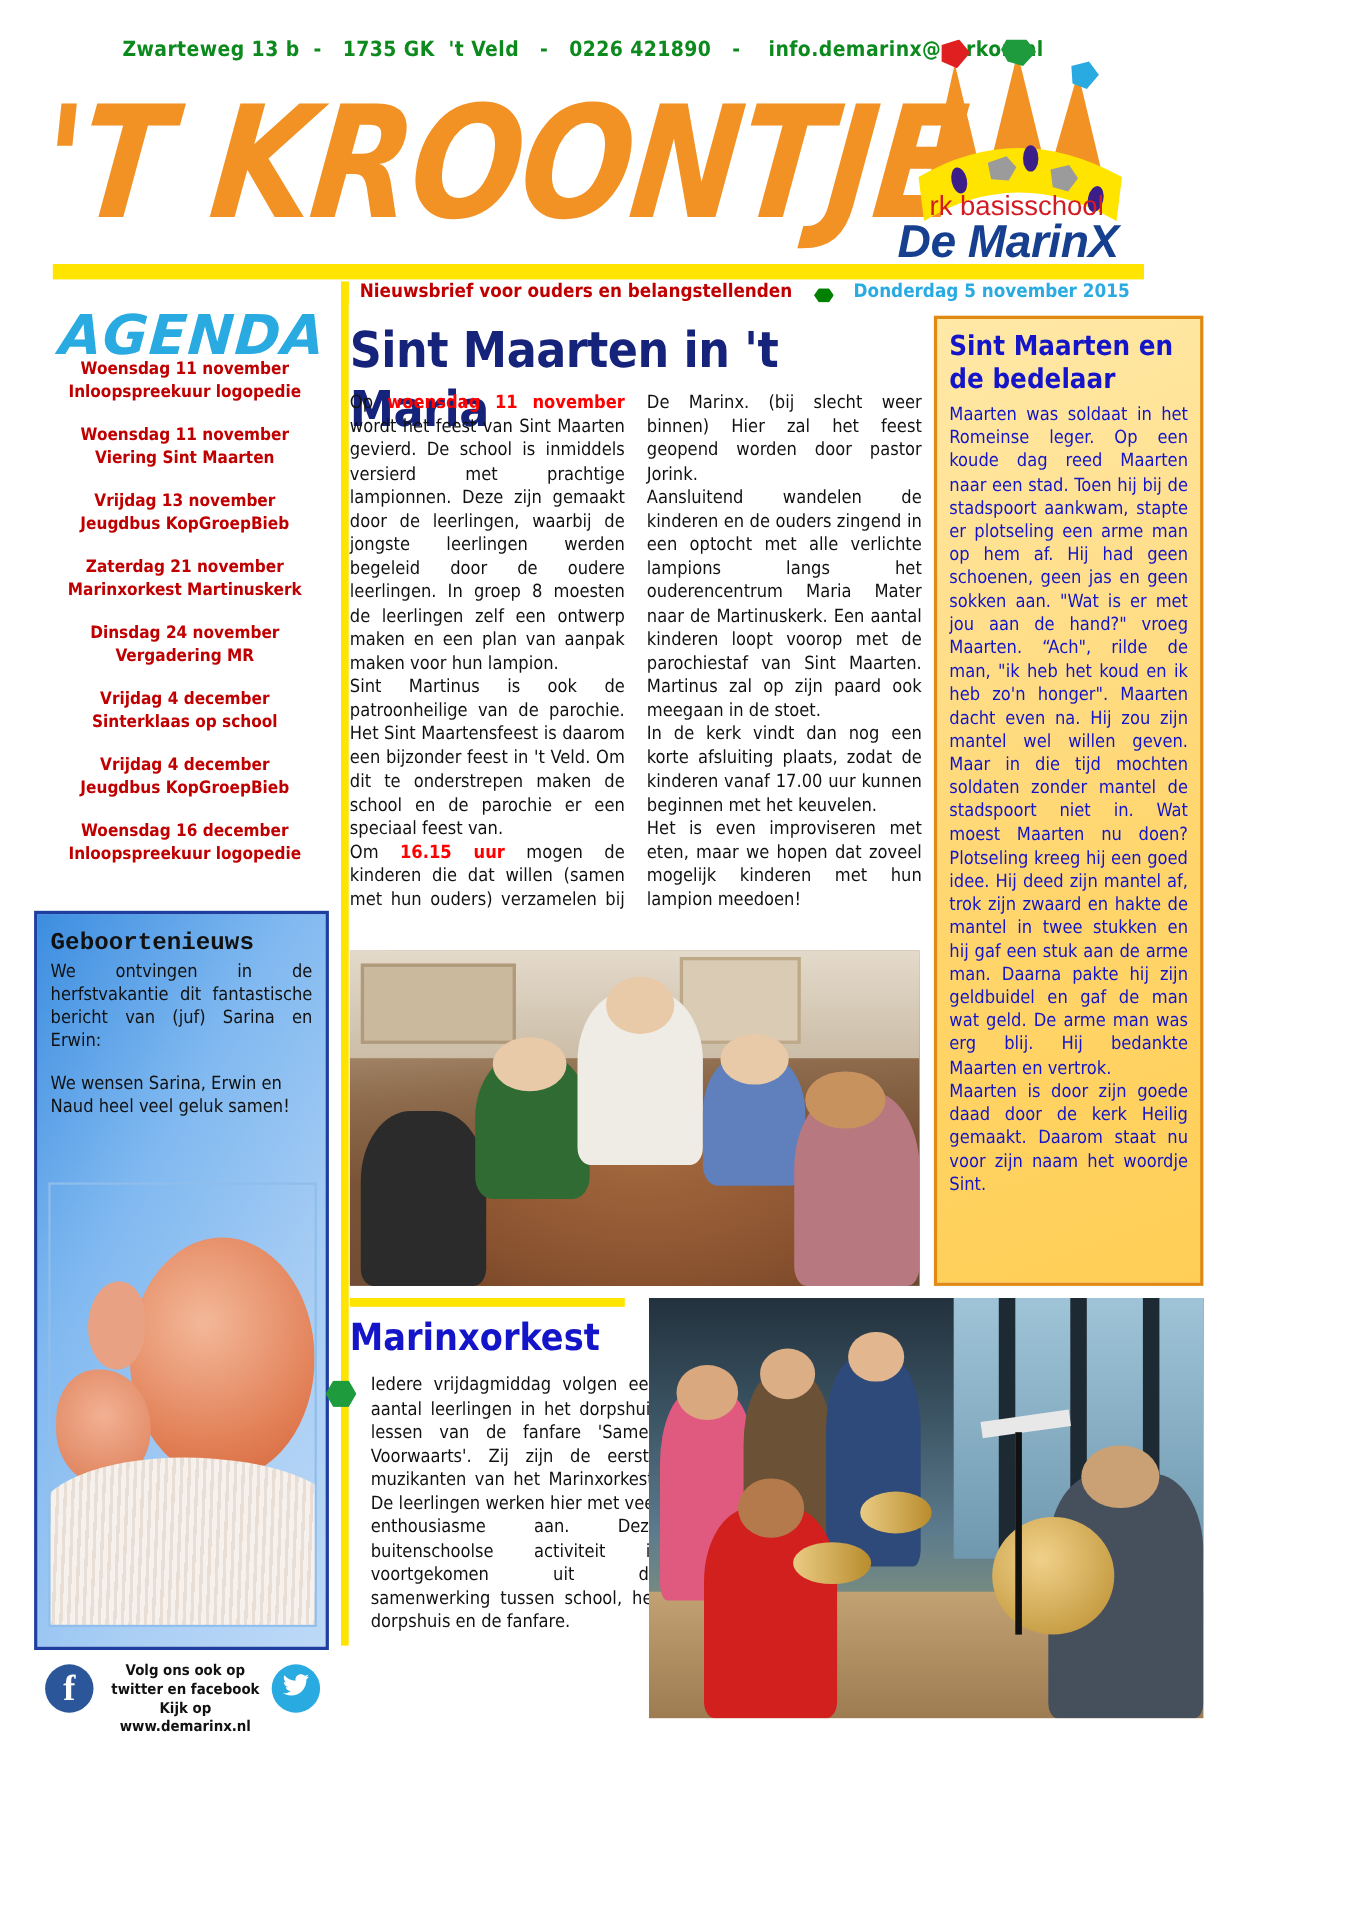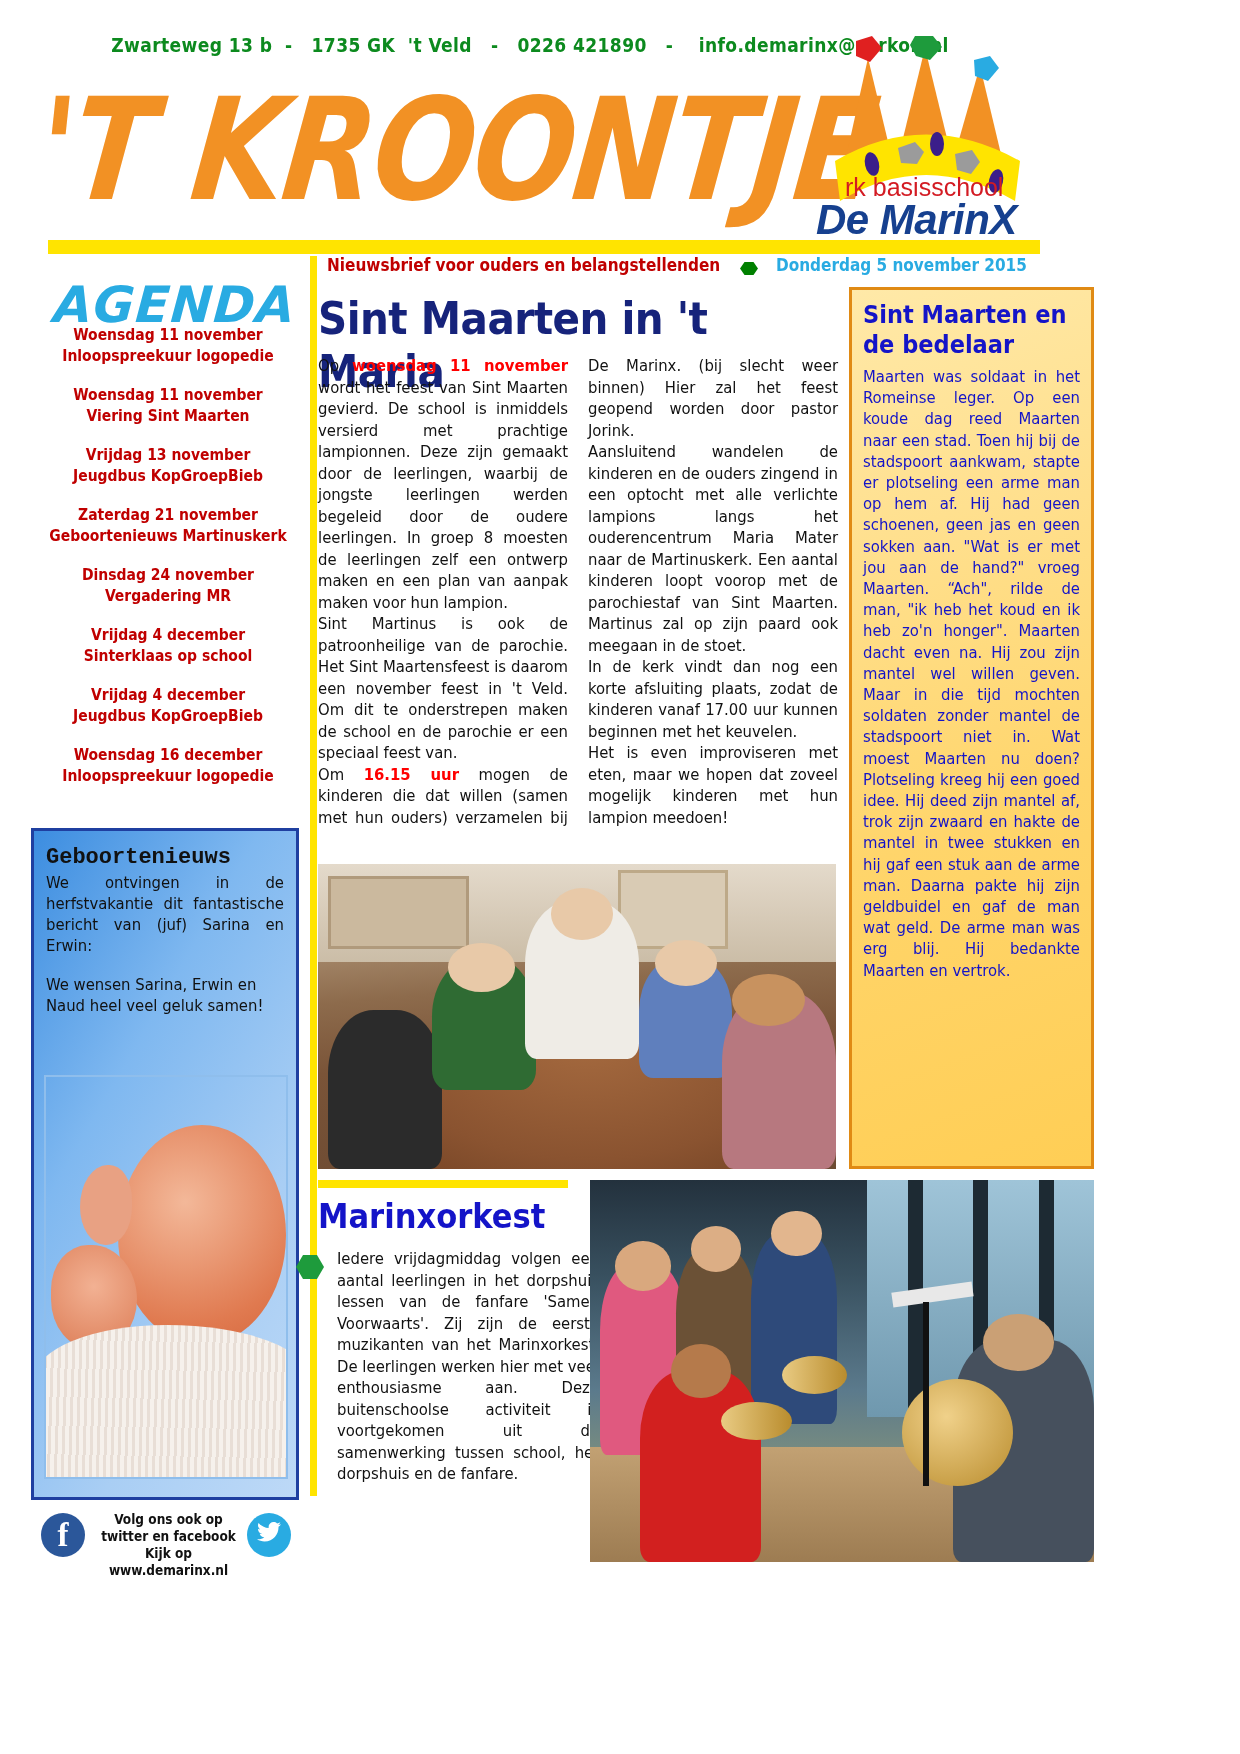--- a/index.html
+++ b/index.html
@@ -307,21 +307,21 @@
     <div class="agenda-item">
       <div>Woensdag 11 november</div>
       <div>Viering Sint Maarten</div>
     </div>
     <div class="agenda-item">
       <div>Vrijdag 13 november</div>
       <div>Jeugdbus KopGroepBieb</div>
     </div>
     <div class="agenda-item">
       <div>Zaterdag 21 november</div>
-      <div>Geboortenieuws Martinuskerk</div>
+      <div>Marinxorkest Martinuskerk</div>
     </div>
     <div class="agenda-item">
       <div>Dinsdag 24 november</div>
       <div>Vergadering MR</div>
     </div>
     <div class="agenda-item">
       <div>Vrijdag 4 december</div>
       <div>Sinterklaas op school</div>
     </div>
     <div class="agenda-item">
@@ -362,21 +362,21 @@
     <div class="txt">
       <div>Volg ons ook op</div>
       <div>twitter en facebook</div>
       <div>Kijk op www.demarinx.nl</div>
     </div>
   </div>
 
   <div class="art-title">Sint Maarten in 't Maria</div>
   <div class="art-cols">
     <p><span>Op </span><span class="hl">woensdag 11 november</span><span> wordt het feest van Sint Maarten gevierd. De school is inmiddels versierd met prachtige lampionnen. Deze zijn gemaakt door de leerlingen, waarbij de jongste leerlingen werden begeleid door de oudere leerlingen. In groep 8 moesten de leerlingen zelf een ontwerp maken en een plan van aanpak maken voor hun lampion.</span></p>
-    <p>Sint Martinus is ook de patroonheilige van de parochie. Het Sint Maartensfeest is daarom een november feest in 't Veld. Om dit te onderstrepen maken de school en de parochie er een speciaal feest van.</p>
+    <p>Sint Martinus is ook de patroonheilige van de parochie. Het Sint Maartensfeest is daarom een bijzonder feest in 't Veld. Om dit te onderstrepen maken de school en de parochie er een speciaal feest van.</p>
     <p><span>Om </span><span class="hl">16.15 uur</span><span> mogen de kinderen die dat willen (samen met hun ouders) verzamelen bij De Marinx. (bij slecht weer binnen) Hier zal het feest geopend worden door pastor Jorink.</span></p>
     <p>Aansluitend wandelen de kinderen en de ouders zingend in een optocht met alle verlichte lampions langs het ouderencentrum Maria Mater naar de Martinuskerk. Een aantal kinderen loopt voorop met de parochiestaf van Sint Maarten. Martinus zal op zijn paard ook meegaan in de stoet.</p>
     <p>In de kerk vindt dan nog een korte afsluiting plaats, zodat de kinderen vanaf 17.00 uur kunnen beginnen met het keuvelen.</p>
     <p>Het is even improviseren met eten, maar we hopen dat zoveel mogelijk kinderen met hun lampion meedoen!</p>
   </div>
 
   <div class="photo1">
     <div class="wall"></div>
     <div class="shelf"></div>
     <div class="shelf2"></div>
@@ -388,20 +388,21 @@
     <div class="adulth"></div>
     <div class="k3"></div>
     <div class="k3h"></div>
     <div class="k4"></div>
     <div class="k4h"></div>
   </div>
 
   <div class="bedelaar">
     <h2>Sint Maarten en de bedelaar</h2>
     <p>Maarten was soldaat in het Romeinse leger. Op een koude dag reed Maarten naar een stad. Toen hij bij de stadspoort aankwam, stapte er plotseling een arme man op hem af. Hij had geen schoenen, geen jas en geen sokken aan. "Wat is er met jou aan de hand?" vroeg Maarten. “Ach", rilde de man, "ik heb het koud en ik heb zo'n honger". Maarten dacht even na. Hij zou zijn mantel wel willen geven. Maar in die tijd mochten soldaten zonder mantel de stadspoort niet in. Wat moest Maarten nu doen? Plotseling kreeg hij een goed idee. Hij deed zijn mantel af, trok zijn zwaard en hakte de mantel in twee stukken en hij gaf een stuk aan de arme man. Daarna pakte hij zijn geldbuidel en gaf de man wat geld. De arme man was erg blij. Hij bedankte Maarten en vertrok.</p>
+    <p>Maarten is door zijn goede daad door de kerk Heilig gemaakt. Daarom staat nu voor zijn naam het woordje Sint.</p>
   </div>
 
   <div class="hrule2"></div>
   <div class="ork-title">Marinxorkest</div>
   <div class="hexgreen2"></div>
   <div class="ork-text">
     <p>Iedere vrijdagmiddag volgen een aantal leerlingen in het dorpshuis lessen van de fanfare 'Samen Voorwaarts'. Zij zijn de eerste muzikanten van het Marinxorkest. De leerlingen werken hier met veel enthousiasme aan. Deze buitenschoolse activiteit is voortgekomen uit de samenwerking tussen school, het dorpshuis en de fanfare.</p>
   </div>
 
   <div class="photo2">

